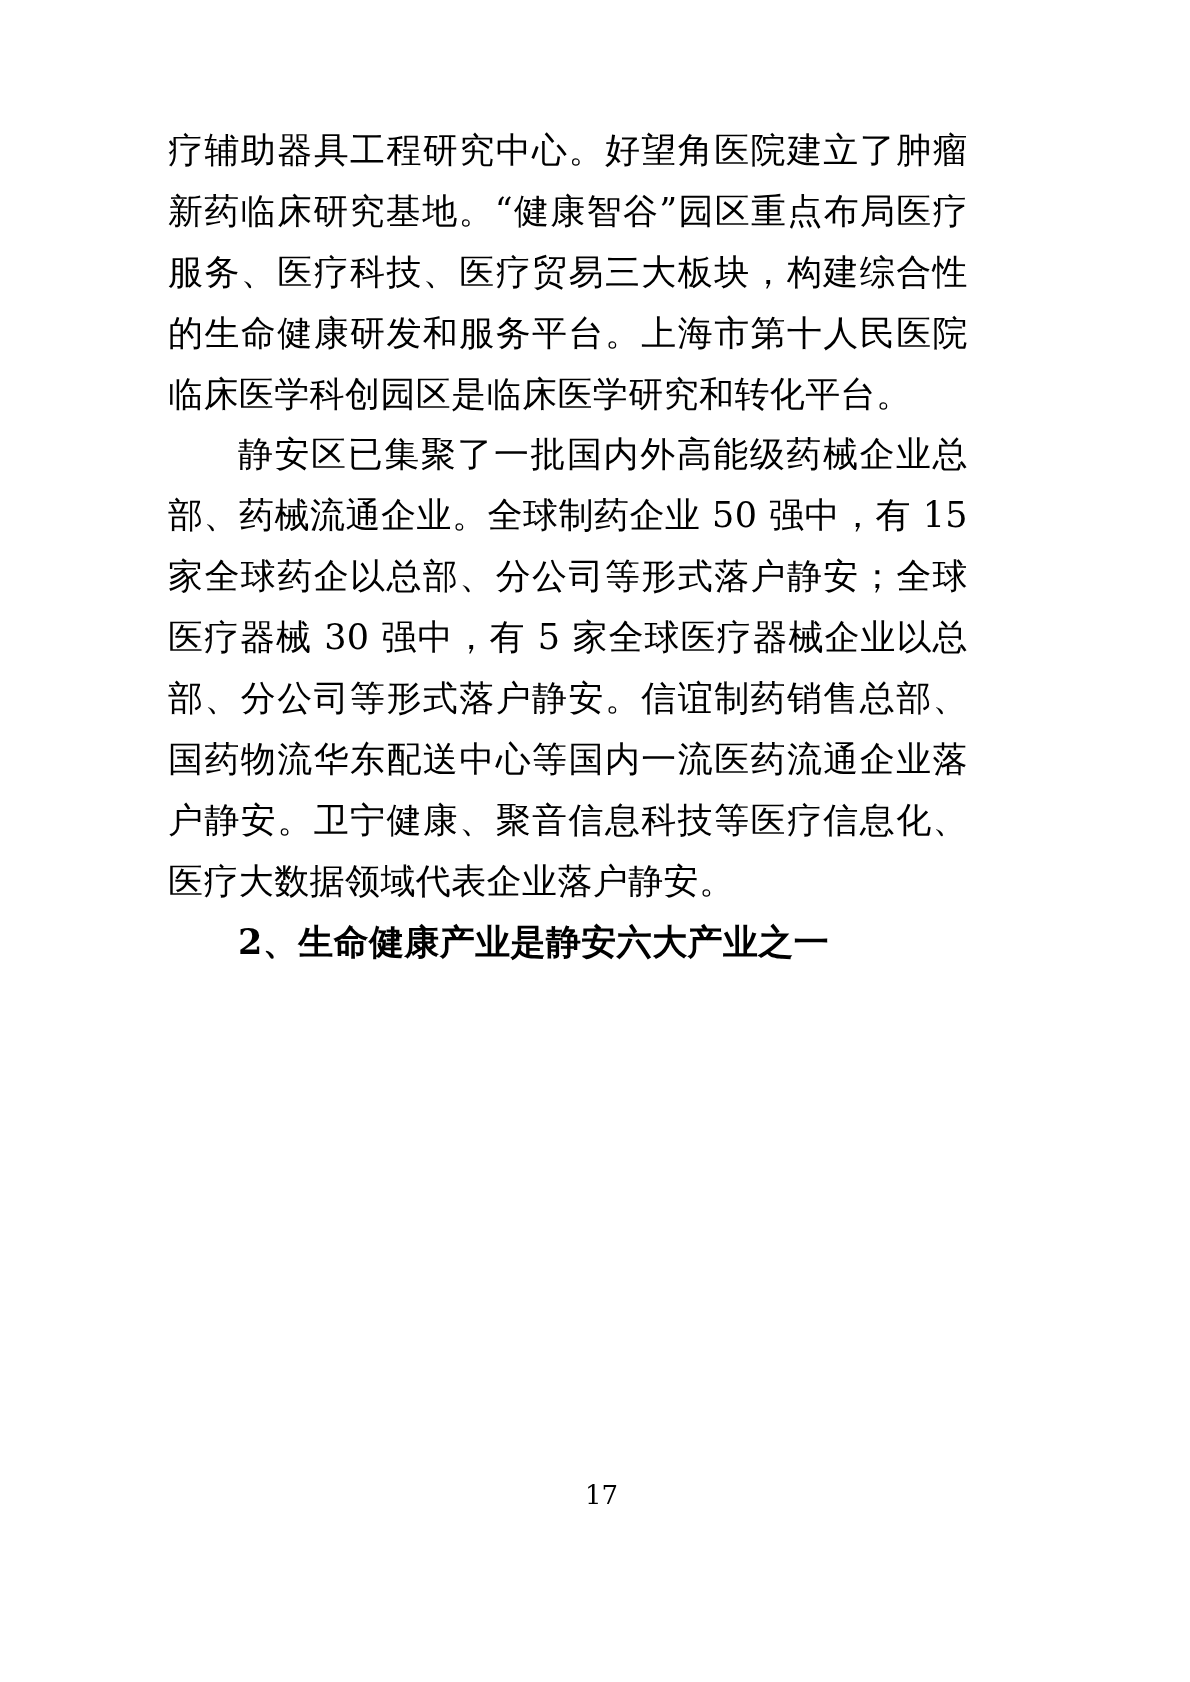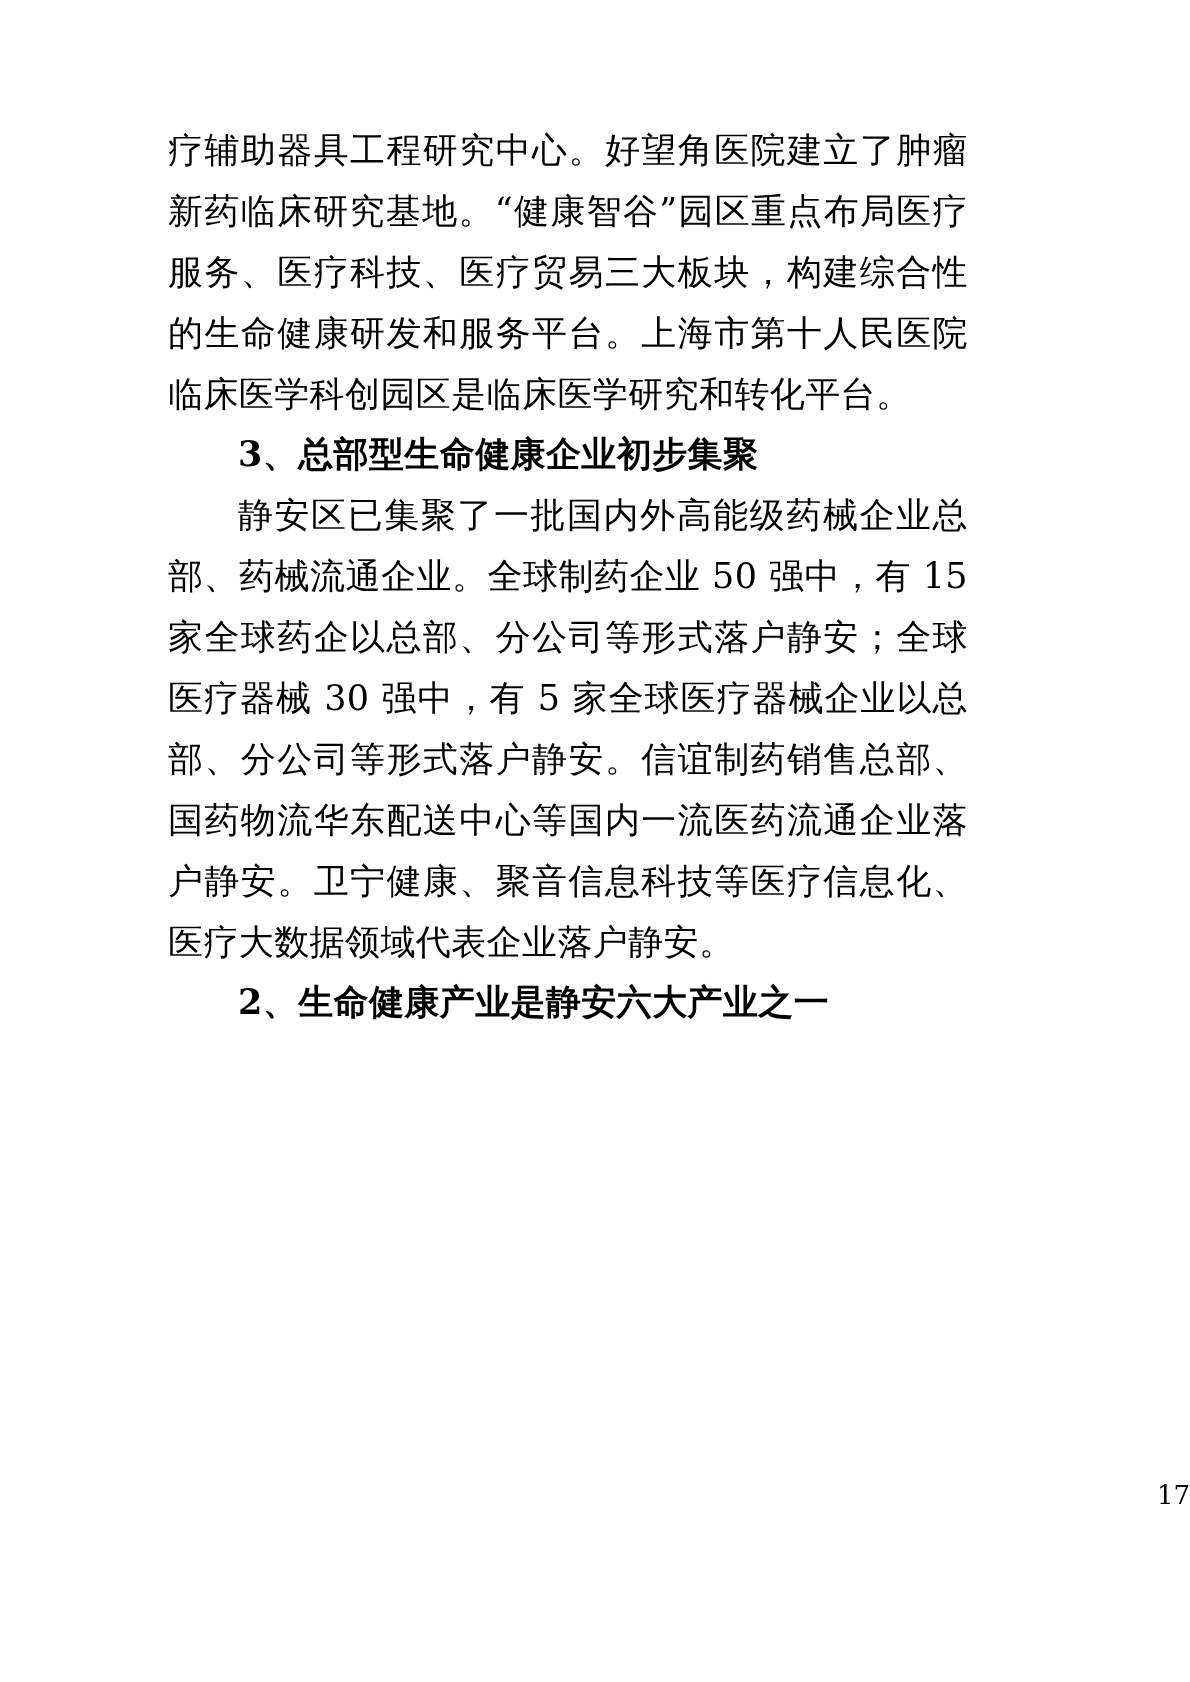--- a/index.html
+++ b/index.html
@@ -45,34 +45,33 @@
     letter-spacing: 0.4px;
   }
   .blk {
     margin-bottom: 0px;
   }
   .pagenum {
     position: absolute;
     left: 13px;
     right: 0;
     top: 1480px;
-    text-align: right;
+    text-align: center;
     font-size: 26px;
     font-family: "DejaVu Serif", "Liberation Serif", serif;
   }
 </style>
 </head>
 <body>
 
 <div class="page">
   <div class="content">
 
     <p class="para blk">疗辅助器具工程研究中心。好望角医院建立了肿瘤新药临床研究基地。“健康智谷”园区重点布局医疗服务、医疗科技、医疗贸易三大板块，构建综合性的生命健康研发和服务平台。上海市第十人民医院临床医学科创园区是临床医学研究和转化平台。</p>
 
-    <p class="heading blk">3、总部型生命健康企业初步集聚</p>
 
     <p class="para indent blk">静安区已集聚了一批国内外高能级药械企业总部、药械流通企业。全球制药企业 50 强中，有 15 家全球药企以总部、分公司等形式落户静安；全球医疗器械 30 强中，有 5 家全球医疗器械企业以总部、分公司等形式落户静安。信谊制药销售总部、国药物流华东配送中心等国内一流医药流通企业落户静安。卫宁健康、聚音信息科技等医疗信息化、医疗大数据领域代表企业落户静安。</p>
 
     <p class="heading blk">2、生命健康产业是静安六大产业之一</p>
 
 
   </div>
 
   <div class="pagenum">17</div>
 </div>

